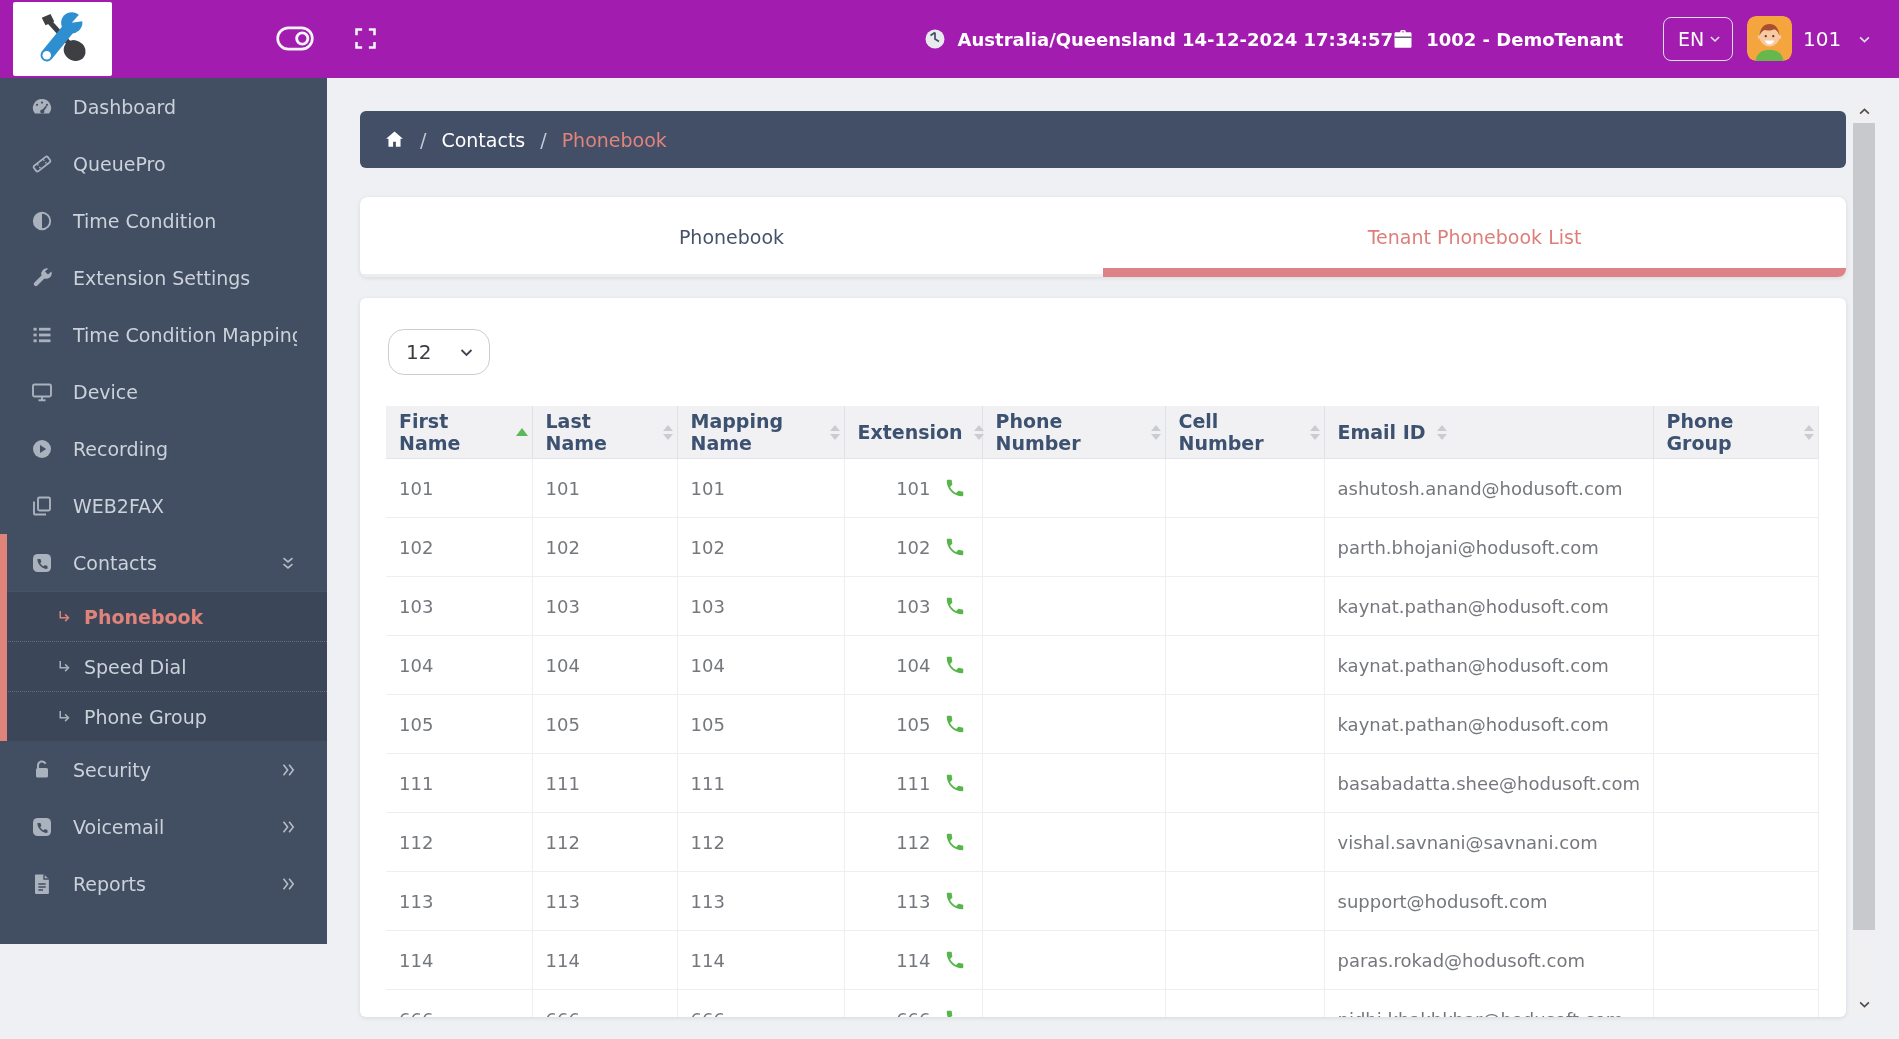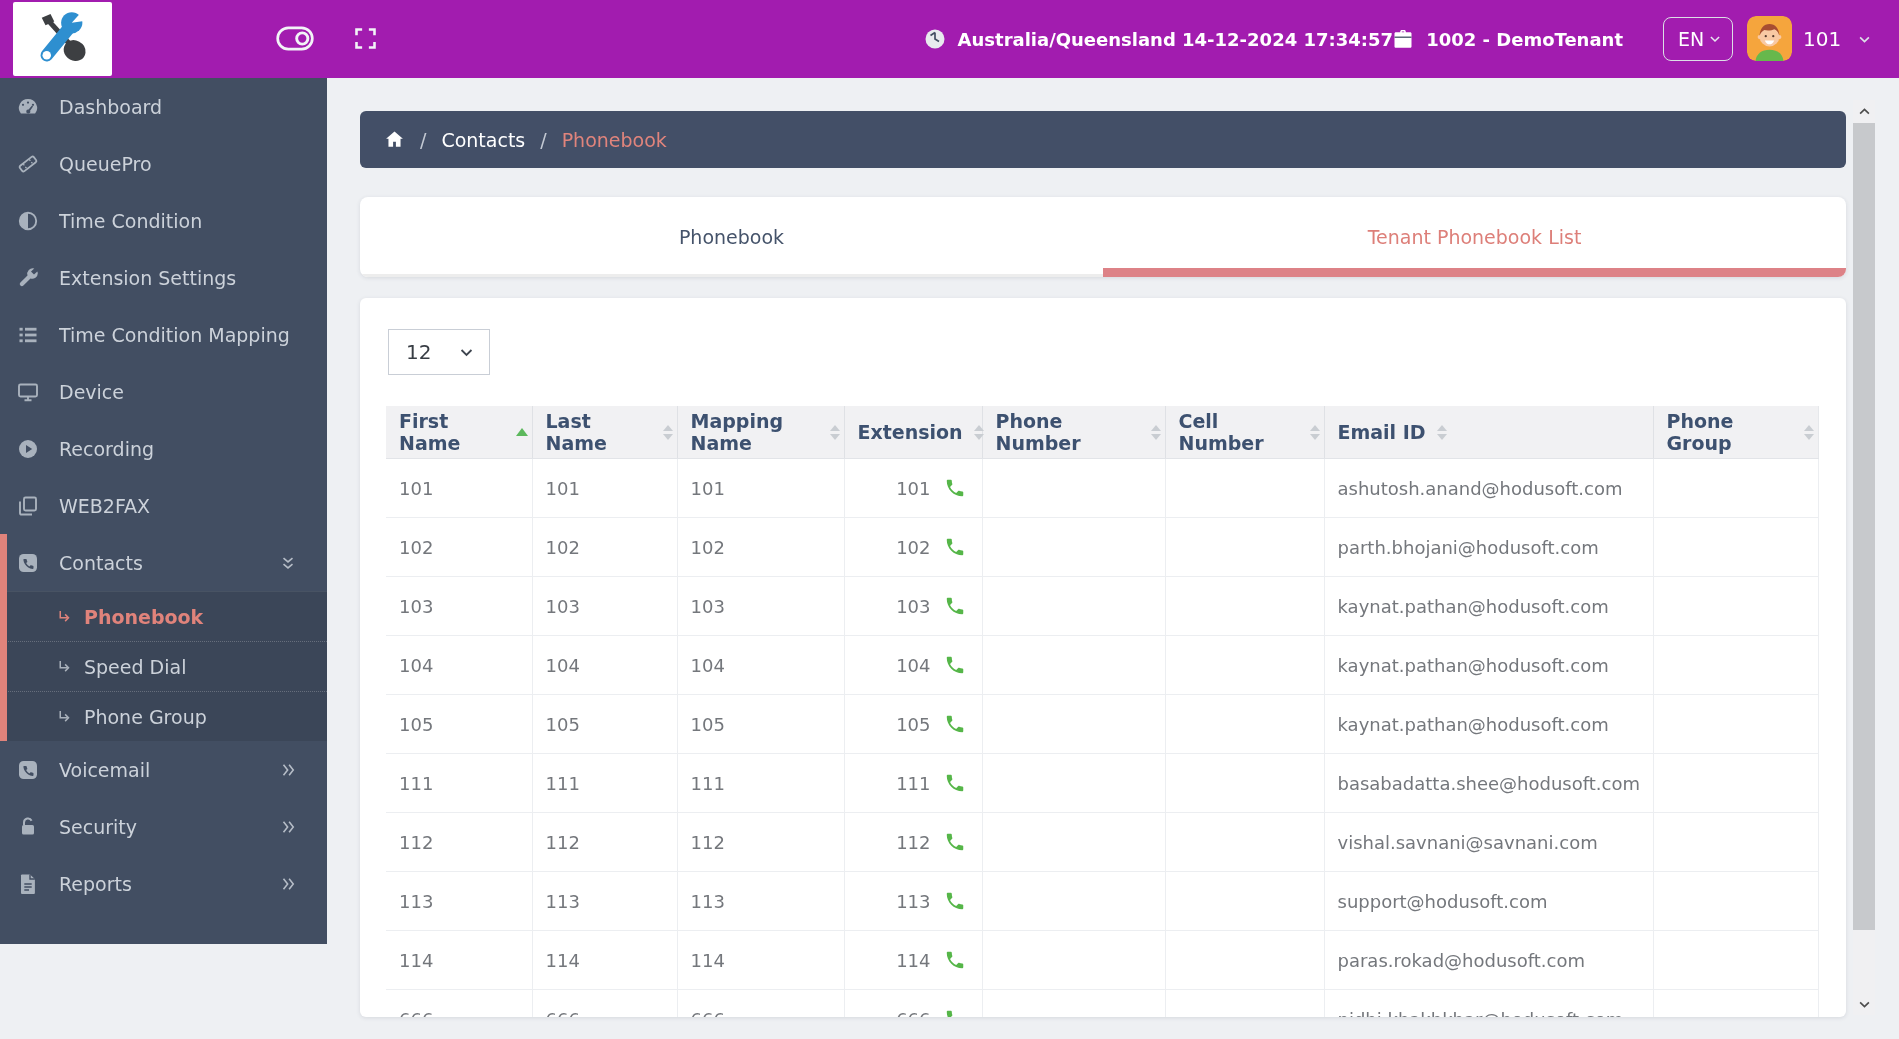--- a/index.html
+++ b/index.html
@@ -30,21 +30,21 @@
   .avatar{position:absolute;left:1747px;top:16px;width:45px;height:45px;border-radius:9px;overflow:hidden;cursor:pointer}
   .avatar svg{width:45px;height:45px}
   .ext-box{position:absolute;left:1803px;top:0;height:78px;display:flex;align-items:center;gap:16px;
     color:#fff;font-size:20px;cursor:pointer}
   .ext-box svg{width:15px;height:15px;color:#dde1e8}
   
   .sidebar{position:absolute;left:0;top:78px;width:327px;height:866px;background:#424e62;overflow:hidden}
   .menu{list-style:none;margin:0;padding:0}
   .menu-group{position:relative}
   .menu-group.section-active::before{content:'';position:absolute;left:0;top:0;bottom:0;width:7px;background:#e0837b;z-index:2}
-  .menu-item{height:57px;display:flex;align-items:center;padding:0 30px 0 16px;box-sizing:border-box;
+  .menu-item{height:57px;display:flex;align-items:center;padding:0 30px 0 30px;box-sizing:border-box;
     color:#ccd2da;font-size:19px;cursor:pointer}
   .mi-icon{width:24px;height:24px;color:#a9b2bd;margin-right:19px;flex:none}
   .mi-label{flex:1;white-space:nowrap;overflow:hidden}
   .mi-chevron{width:18px;height:18px;color:#b6bdc7;flex:none}
   .submenu{list-style:none;margin:0;padding:0;background:rgba(0,0,0,0.10)}
   .submenu-item{height:49px;display:flex;align-items:center;padding-left:55px;color:#ccd2da;font-size:19px;
     border-top:1px dotted rgba(255,255,255,0.22);cursor:pointer}
   .submenu-item:first-child{border-top:1px solid rgba(255,255,255,0.07)}
   .sub-icon{width:18px;height:18px;margin-right:11px;color:#aab2bc;flex:none}
   .submenu-item.active{color:#e0837b;font-weight:700}
@@ -61,21 +61,21 @@
   .tab-card{position:absolute;left:360px;top:197px;width:1486px;height:80px;background:#fff;border-radius:8px;
     box-shadow:0 1px 4px rgba(40,50,70,.12);display:flex;overflow:hidden}
   .tab{flex:1;display:flex;align-items:center;justify-content:center;font-size:19px;color:#45536a;
     position:relative;cursor:pointer}
   .tab::after{content:'';position:absolute;left:0;right:0;bottom:0;height:3px;background:#ededed}
   .tab.active{color:#dd7f79}
   .tab.active::after{height:9px;background:#dd8287}
   
   .table-card{position:absolute;left:360px;top:298px;width:1486px;height:719px;background:#fff;border-radius:6px;
     box-shadow:0 1px 4px rgba(40,50,70,.12);overflow:hidden}
-  .page-size{position:absolute;left:28px;top:31px;width:102px;height:46px;border:1px solid #c9ced6;border-radius:0;
+  .page-size{position:absolute;left:28px;top:31px;width:102px;height:46px;border:1px solid #c9ced6;border-radius:16px;
     background:#fff;display:flex;align-items:center;justify-content:space-between;
     padding:0 14px 0 17px;box-sizing:border-box;font-size:20px;color:#383d44;cursor:pointer}
   .page-size svg{width:17px;height:17px;color:#3f4650}
   table.grid{position:absolute;left:26px;top:108px;width:1432px;border-collapse:collapse;table-layout:fixed}
   col.c1{width:146px}col.c2{width:145px}col.c3{width:167px}col.c4{width:138px}
   col.c5{width:183px}col.c6{width:159px}col.c7{width:329px}col.c8{width:165px}
   .grid th{height:52px;background:#f1f1f3;font-size:19px;font-weight:600;color:#3d5170;text-align:left;
     padding:0 4px 0 13px;border-right:1px solid #dfe1e5;border-bottom:1px solid #e2e4e8;cursor:pointer}
   .grid th:last-child{border-right:1px solid #e6e8eb}
   .th-inner{display:flex;align-items:center}
@@ -362,34 +362,34 @@
               <svg class="sub-icon">
                 <use href="#i-sub-arrow" xlink:href="#i-sub-arrow"></use>
               </svg>
               <span>Phone Group</span>
             </li>
           </ul>
         </li>
         <li class="menu-group">
           <div class="menu-item">
             <svg class="mi-icon">
-              <use href="#i-phone-square" xlink:href="#i-phone-square"></use>
-            </svg>
-            <span class="mi-label">Voicemail</span>
+              <use href="#i-lock-open" xlink:href="#i-lock-open"></use>
+            </svg>
+            <span class="mi-label">Security</span>
             <svg class="mi-chevron">
               <use href="#i-chevrons-right" xlink:href="#i-chevrons-right"></use>
             </svg>
           </div>
         </li>
         <li class="menu-group">
           <div class="menu-item">
             <svg class="mi-icon">
-              <use href="#i-lock-open" xlink:href="#i-lock-open"></use>
-            </svg>
-            <span class="mi-label">Security</span>
+              <use href="#i-phone-square" xlink:href="#i-phone-square"></use>
+            </svg>
+            <span class="mi-label">Voicemail</span>
             <svg class="mi-chevron">
               <use href="#i-chevrons-right" xlink:href="#i-chevrons-right"></use>
             </svg>
           </div>
         </li>
         <li class="menu-group">
           <div class="menu-item">
             <svg class="mi-icon">
               <use href="#i-file" xlink:href="#i-file"></use>
             </svg>

